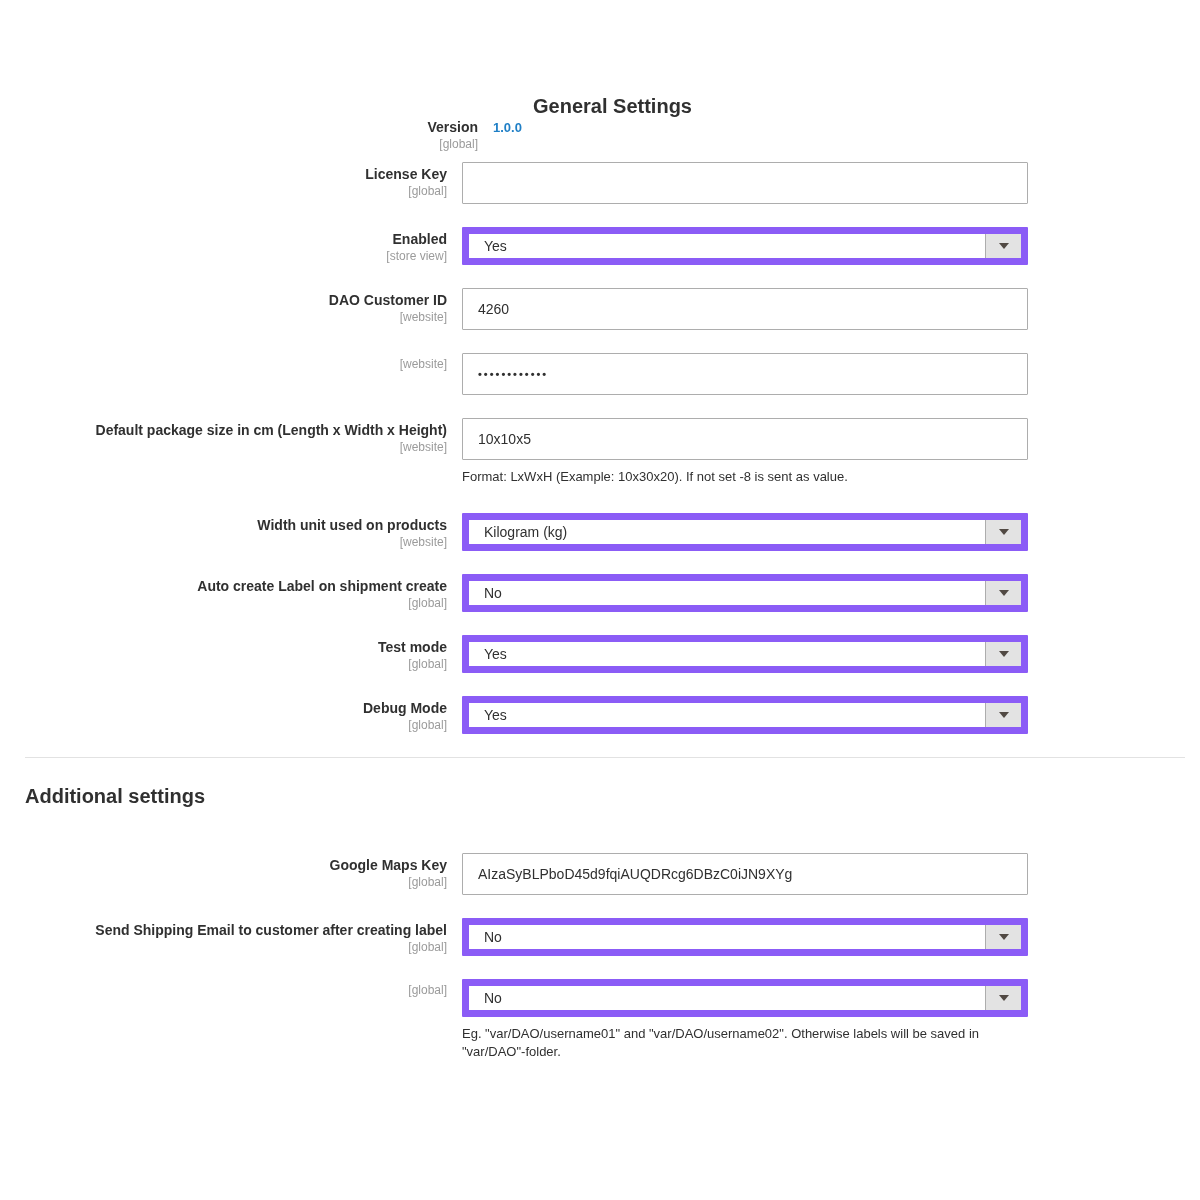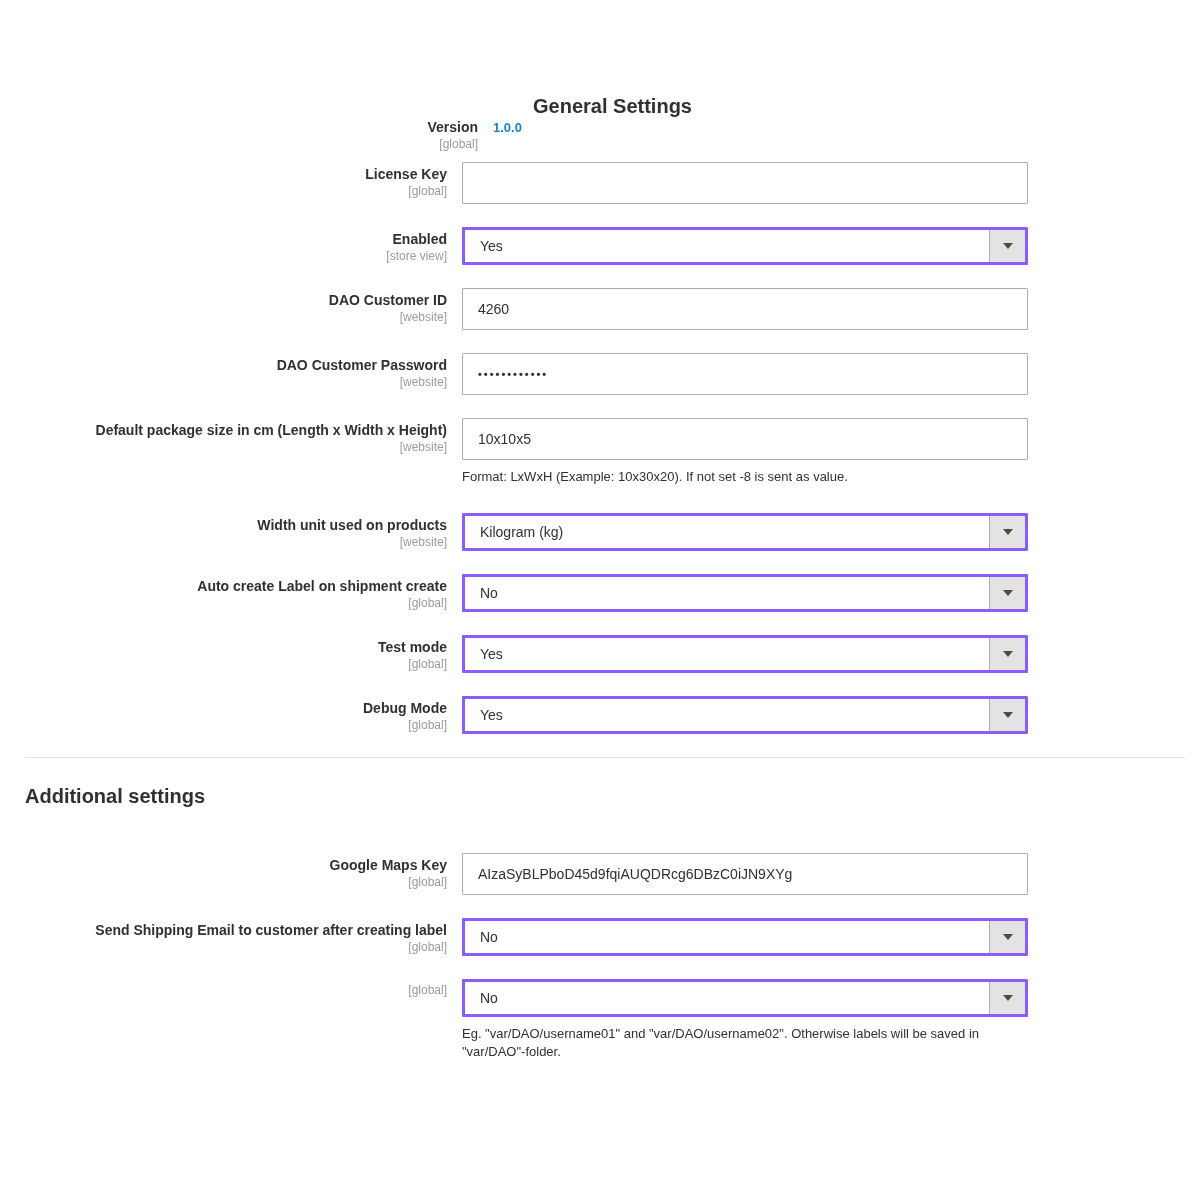--- a/index.html
+++ b/index.html
@@ -31,21 +31,21 @@
   }
   input.input{
     box-sizing:border-box;width:566px;height:42px;
     border:1px solid #adadad;border-radius:1px;background:#ffffff;
     font-family:inherit;font-size:14px;color:#303030;
     padding:0 15px;outline:none;display:block;
   }
   input.input.pwd{font-size:11px;font-weight:700;letter-spacing:2px;}
   .select{
     box-sizing:border-box;width:566px;height:38px;position:relative;
-    border:3px solid #8b5cf6;border-radius:1px;background:#ffffff;
+    border:7px solid #8b5cf6;border-radius:1px;background:#ffffff;
     display:flex;align-items:center;padding:0 50px 0 15px;cursor:pointer;
   }
   .select-text{font-size:14px;color:#303030;line-height:18px;}
   .arrow-btn{
     position:absolute;top:0;right:0;bottom:0;width:35px;
     background:#e3e3e3;border-left:1px solid #adadad;
     display:flex;align-items:center;justify-content:center;
   }
   .arrow{
     width:0;height:0;
@@ -98,21 +98,20 @@
       <span class="field-label">DAO Customer ID</span>
       <span class="field-scope">[website]</span>
     </div>
     <div class="value-cell">
           <input type="text" class="input" value="4260" style="">
         </div>
   </div>
 
   <div class="row type-password">
     <div class="label-cell">
-      <span class="field-label">DAO Customer Password</span>
       <span class="field-scope">[website]</span>
     </div>
     <div class="value-cell">
           <input type="text" class="input pwd" value="••••••••••••" style="">
         </div>
   </div>
 
   <div class="row type-text has-note">
     <div class="label-cell">
       <span class="field-label">Default package size in cm (Length x Width x Height)</span>

